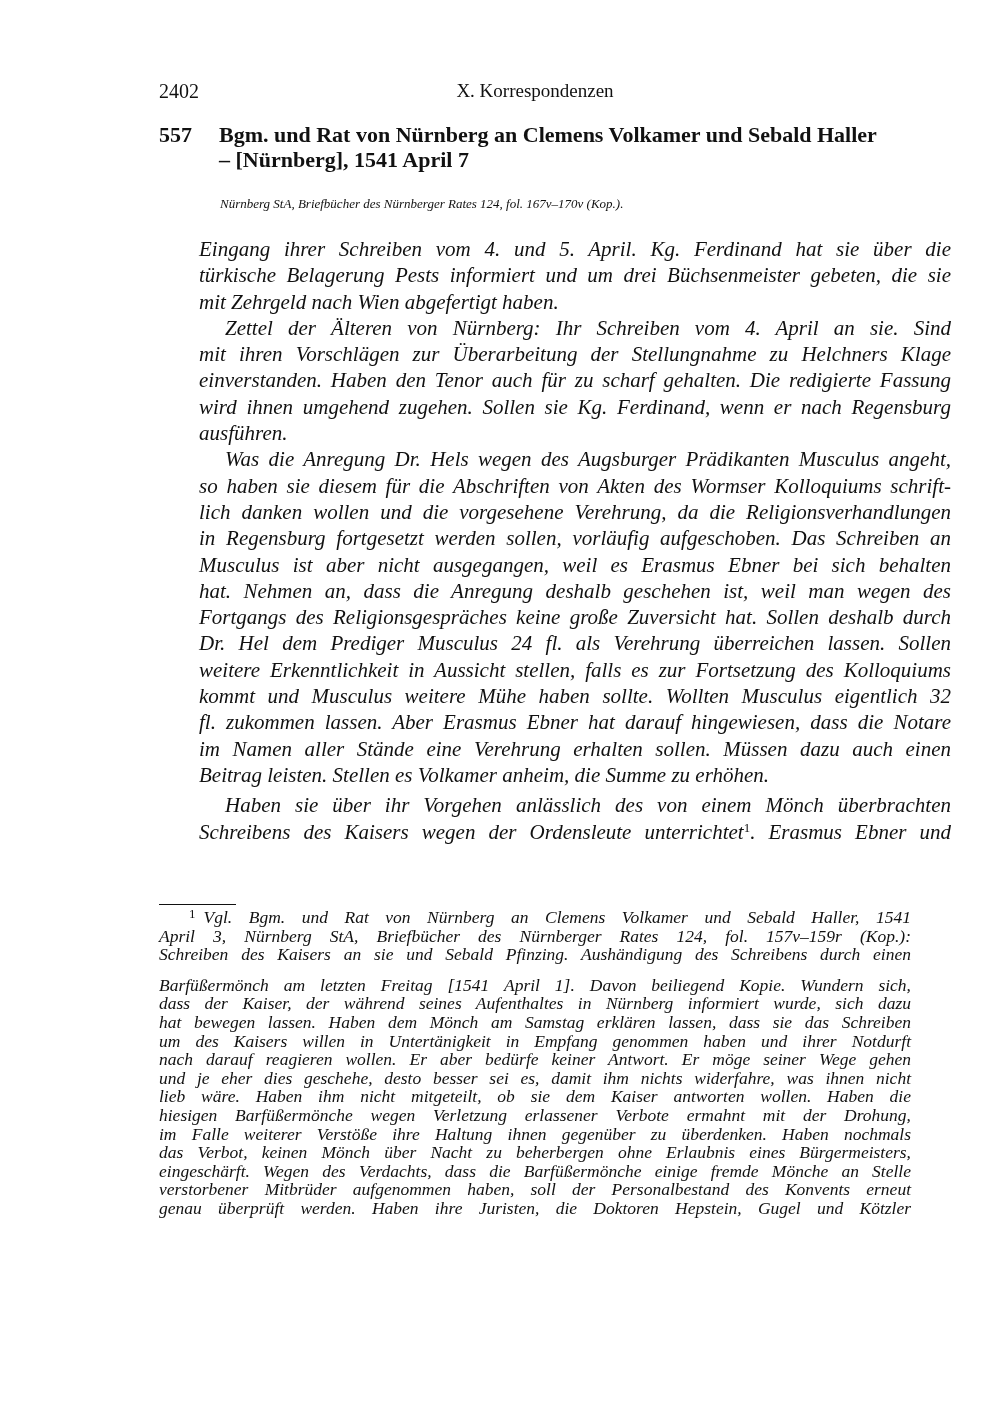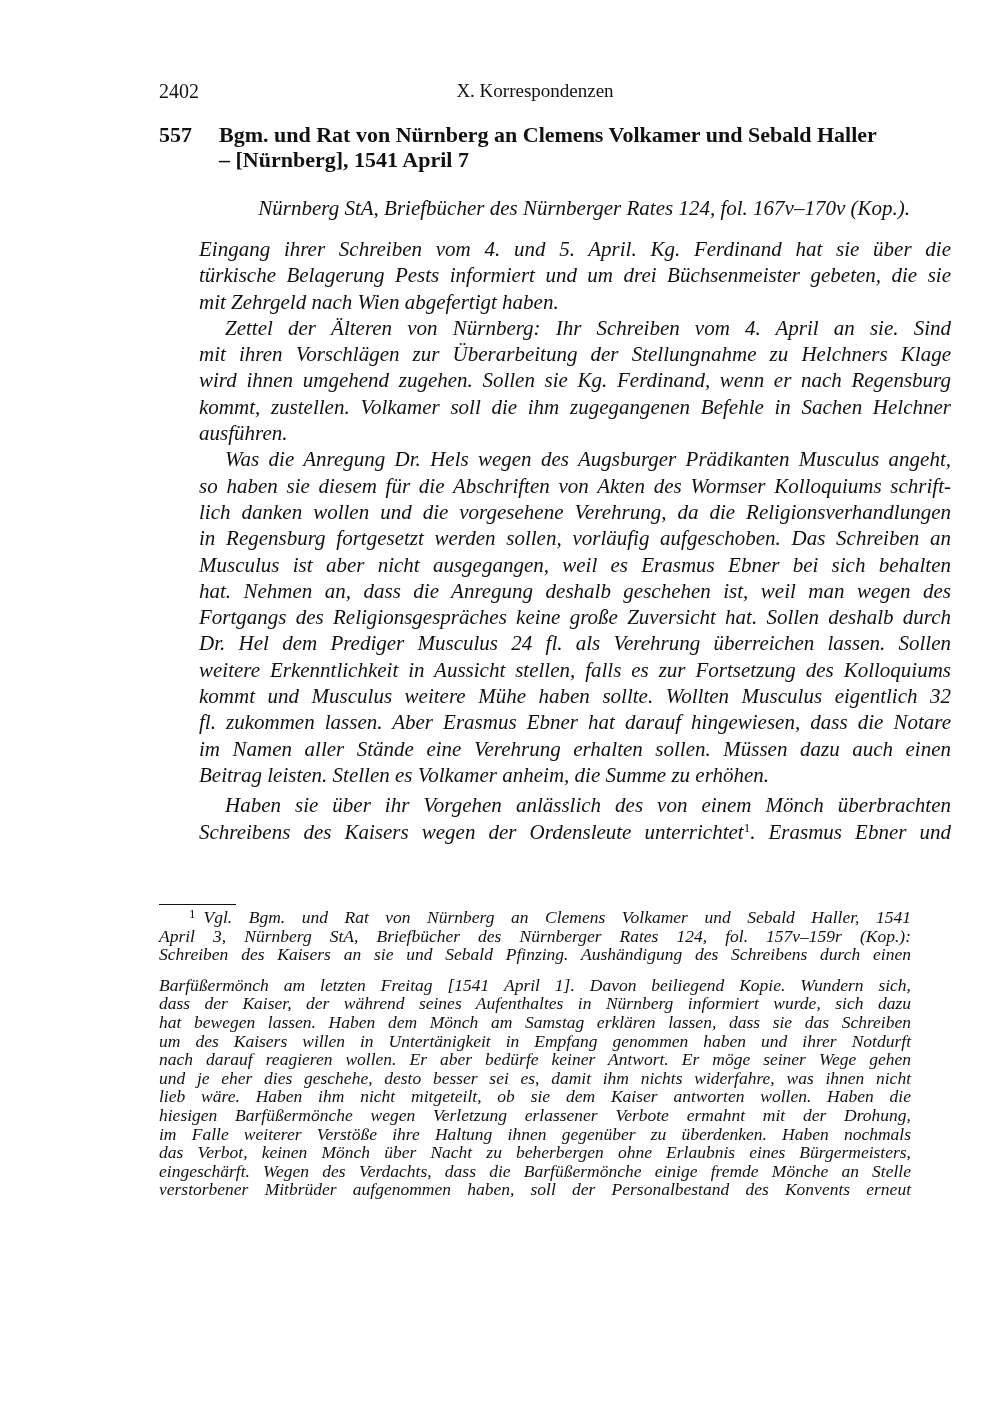--- a/index.html
+++ b/index.html
@@ -5,21 +5,21 @@
     html, body { margin: 0; padding: 0; background: #ffffff; }
     body { width: 1004px; height: 1418px; position: relative; overflow: hidden; color: #111; }
     .page { position: absolute; left: 0; top: 0; width: 1004px; height: 1418px; }
     .serif { font-family: "Liberation Serif", "DejaVu Serif", serif; }
     .running-head { position: absolute; top: 80px; left: 159px; width: 752px; height: 26px; font-size: 20px; }
     .page-number { position: absolute; left: 0; top: 0; }
     .running-title { position: absolute; left: 0; right: 0; top: 0; text-align: center; font-size: 19px; }
     .doc-heading { position: absolute; top: 122px; left: 159px; width: 752px; font-size: 22px; font-weight: bold; line-height: 25px; }
     .doc-number { position: absolute; left: 0; top: 0; }
     .doc-title { position: absolute; left: 60px; top: 0; right: 0; }
-    .source { position: absolute; top: 196px; left: 220px; width: 690px; font-size: 21px; font-style: italic; text-align: right; }
+    .source { position: absolute; top: 196px; left: 220px; width: 690px; font-size: 13px; font-style: italic; }
     .body-text { position: absolute; top: 236px; left: 159px; width: 752px; font-size: 21px; font-style: italic; line-height: 26.3px; margin-left: 40px; }
     .line { display: block; white-space: nowrap; height: 26.3px; text-align: justify; text-align-last: justify; }
     .line.last { text-align-last: left; }
     .line.indent { padding-left: 26px; }
     .gap { height: 4px; }
     sup.fnref { font-size: 13px; font-style: normal; vertical-align: 7px; line-height: 0; }
     .fn-rule { position: absolute; top: 904px; left: 159px; width: 77px; height: 1px; background: #111; }
     .footnotes { position: absolute; top: 908px; left: 159px; width: 752px; font-size: 17.5px; font-style: italic; line-height: 18.6px; }
     .fn-num { font-style: normal; font-size: 13px; vertical-align: 5px; line-height: 0; padding-left: 30px; padding-right: 8px; }
   </style>
@@ -47,22 +47,22 @@
 
     <div>
       <span class="line" style="white-space: nowrap;">Eingang ihrer Schreiben vom 4. und 5. April. Kg. Ferdinand hat sie über die</span>
       <span class="line" style="white-space: nowrap;">türkische Belagerung Pests informiert und um drei Büchsenmeister gebeten, die sie</span>
       <span class="line last" style="white-space: nowrap;">mit Zehrgeld nach Wien abgefertigt haben.</span>
     </div>
 
     <div>
       <span class="line indent" style="white-space: nowrap;">Zettel der Älteren von Nürnberg: Ihr Schreiben vom 4. April an sie. Sind</span>
       <span class="line" style="white-space: nowrap;">mit ihren Vorschlägen zur Überarbeitung der Stellungnahme zu Helchners Klage</span>
+      <span class="line" style="white-space: nowrap;">einverstanden. Haben den Tenor auch für zu scharf gehalten. Die redigierte Fassung</span>
       <span class="line" style="white-space: nowrap;">wird ihnen umgehend zugehen. Sollen sie Kg. Ferdinand, wenn er nach Regensburg</span>
-      <span class="line" style="white-space: nowrap;">kommt, zustellen. Volkamer soll die ihm zugegangenen Befehle in Sachen Helchner</span>
       <span class="line last" style="white-space: nowrap;">ausführen.</span>
     </div>
 
     <div>
       <span class="line indent" style="white-space: nowrap;">Was die Anregung Dr. Hels wegen des Augsburger Prädikanten Musculus angeht,</span>
       <span class="line" style="white-space: nowrap;">so haben sie diesem für die Abschriften von Akten des Wormser Kolloquiums schrift-</span>
       <span class="line" style="white-space: nowrap;">lich danken wollen und die vorgesehene Verehrung, da die Religionsverhandlungen</span>
       <span class="line" style="white-space: nowrap;">in Regensburg fortgesetzt werden sollen, vorläufig aufgeschoben. Das Schreiben an</span>
       <span class="line" style="white-space: nowrap;">Musculus ist aber nicht ausgegangen, weil es Erasmus Ebner bei sich behalten</span>
       <span class="line" style="white-space: nowrap;">hat. Nehmen an, dass die Anregung deshalb geschehen ist, weil man wegen des</span>
@@ -94,16 +94,17 @@
       <span class="line" style="height: 18.6px; white-space: nowrap;">hat bewegen lassen. Haben dem Mönch am Samstag erklären lassen, dass sie das Schreiben</span>
       <span class="line" style="height: 18.6px; white-space: nowrap;">um des Kaisers willen in Untertänigkeit in Empfang genommen haben und ihrer Notdurft</span>
       <span class="line" style="height: 18.6px; white-space: nowrap;">nach darauf reagieren wollen. Er aber bedürfe keiner Antwort. Er möge seiner Wege gehen</span>
       <span class="line" style="height: 18.6px; white-space: nowrap;">und je eher dies geschehe, desto besser sei es, damit ihm nichts widerfahre, was ihnen nicht</span>
       <span class="line" style="height: 18.6px; white-space: nowrap;">lieb wäre. Haben ihm nicht mitgeteilt, ob sie dem Kaiser antworten wollen. Haben die</span>
       <span class="line" style="height: 18.6px; white-space: nowrap;">hiesigen Barfüßermönche wegen Verletzung erlassener Verbote ermahnt mit der Drohung,</span>
       <span class="line" style="height: 18.6px; white-space: nowrap;">im Falle weiterer Verstöße ihre Haltung ihnen gegenüber zu überdenken. Haben nochmals</span>
       <span class="line" style="height: 18.6px; white-space: nowrap;">das Verbot, keinen Mönch über Nacht zu beherbergen ohne Erlaubnis eines Bürgermeisters,</span>
       <span class="line" style="height: 18.6px; white-space: nowrap;">eingeschärft. Wegen des Verdachts, dass die Barfüßermönche einige fremde Mönche an Stelle</span>
       <span class="line" style="height: 18.6px; white-space: nowrap; font-style: italic;">verstorbener Mitbrüder aufgenommen haben, soll der Personalbestand des Konvents erneut</span>
+      <span class="line" style="height: 18.6px; white-space: nowrap;">genau überprüft werden. Haben ihre Juristen, die Doktoren Hepstein, Gugel und Kötzler</span>
     </div>
   </div>
 
 </div>
 
 </body></html>

